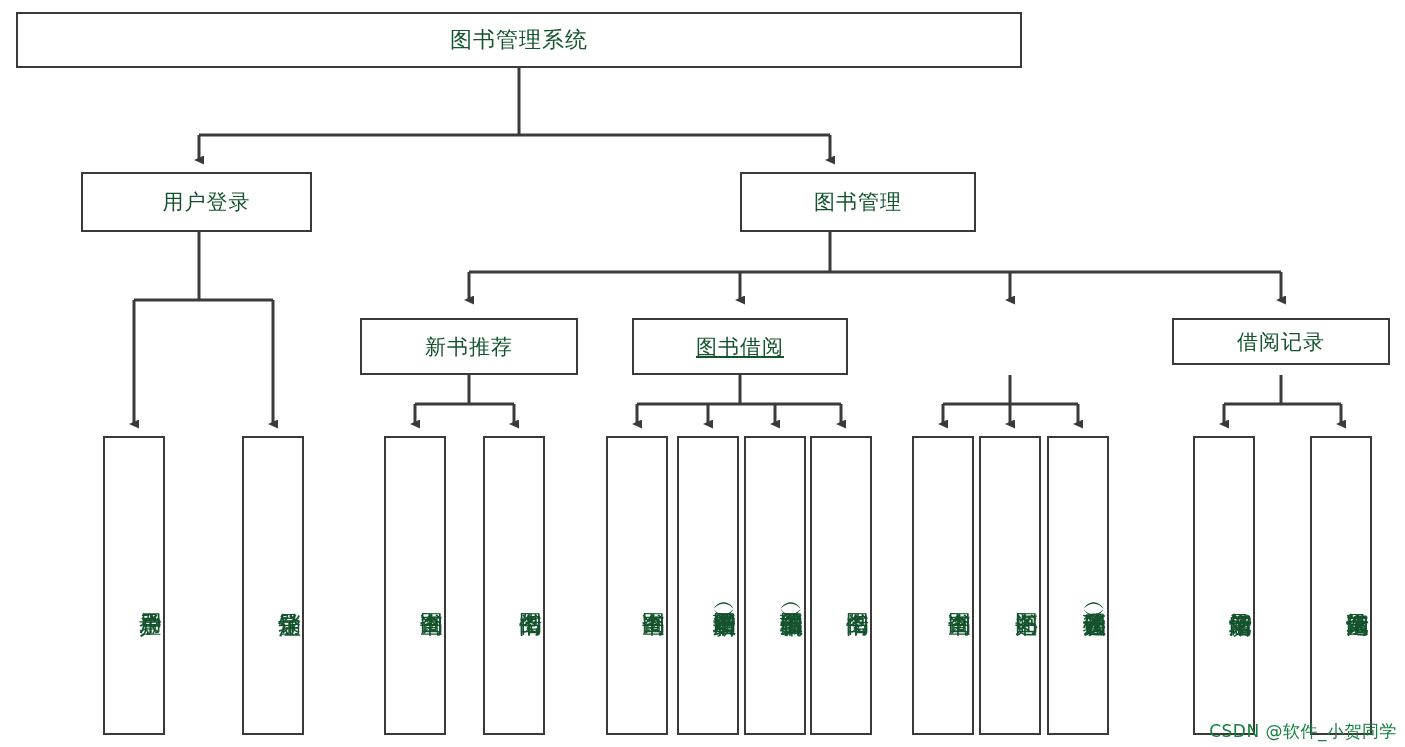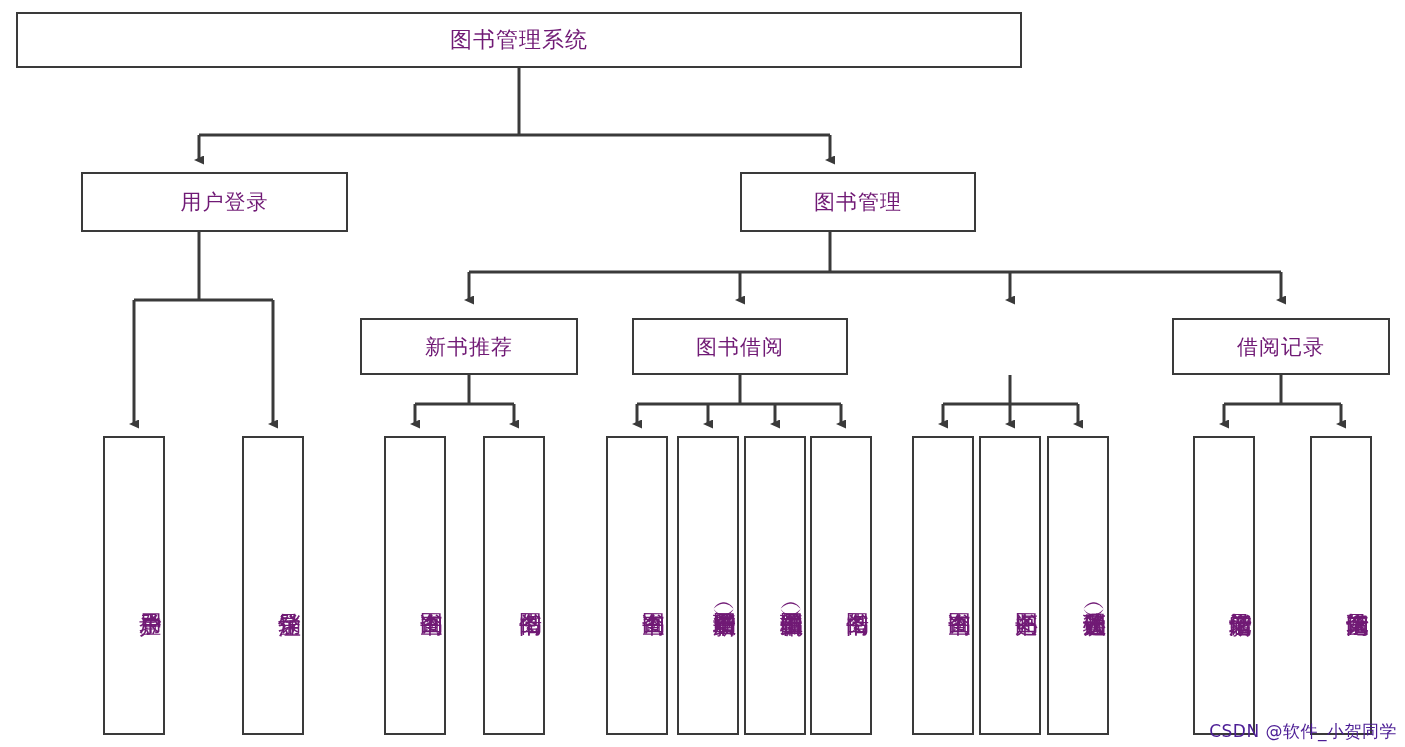--- a/index.html
+++ b/index.html
@@ -26,21 +26,21 @@
     height: 747px;
   }
   .node {
     position: absolute;
     box-sizing: border-box;
     background: #ffffff;
     border: 2px solid #3a3a3a;
     display: flex;
     align-items: center;
     justify-content: center;
-    color: #701a75;
+    color: #14532d;
   }
   .node.horiz {
     font-size: 21px;
     letter-spacing: 1px;
   }
   .node.vert {
     writing-mode: vertical-rl;
     text-orientation: upright;
     font-size: 23px;
     line-height: 1.06;
@@ -55,21 +55,21 @@
     display: block;
   }
   #root-node {
     font-size: 22px;
   }
   #watermark {
     position: absolute;
     right: 8px;
     bottom: 4px;
     font-size: 17px;
-    color: #4c1d95;
+    color: #15803d;
     letter-spacing: 0.5px;
     white-space: nowrap;
     pointer-events: none;
   }
 </style>
 </head>
 <body>
 
 <div id="diagram-root">
 
@@ -118,26 +118,26 @@
 
       <path d="M1281,375 L1281,404"></path>
       <path d="M1224,404 L1341,404"></path>
       <path d="M1224,404 L1224,424" marker-end="url(#arrow)"></path>
       <path d="M1341,404 L1341,424" marker-end="url(#arrow)"></path>
     </g>
   </svg>
 
   <div class="node horiz" id="root-node" style="left:16px; top:12px; width:1006px; height:56px;">图书管理系统</div>
 
-  <div class="node horiz" style="left:81px; top:172px; width:267px; height:60px;padding-left:20px;">用户登录</div>
+  <div class="node horiz" style="left:81px; top:172px; width:231px; height:60px;padding-left:20px;">用户登录</div>
   <div class="node horiz" style="left:740px; top:172px; width:236px; height:60px;">图书管理</div>
 
   <div class="node horiz" style="left:360px; top:318px; width:218px; height:57px;">新书推荐</div>
-  <div class="node horiz" style="left:632px; top:318px; width:216px; height:57px;">图书借阅</div>
-  <div class="node horiz" style="left:1172px; top:318px; width:218px; height:57px;text-align:right;">借阅记录</div>
+  <div class="node horiz" style="left:632px; top:318px; width:216px; height:57px;text-decoration:underline;">图书借阅</div>
+  <div class="node horiz" style="left:1172px; top:318px; width:218px; height:47px;text-align:right;">借阅记录</div>
 
   <div class="node vert" style="left:103px; top:436px; width:62px; height:299px;">
     <span class="vlabel">用户登录</span>
   </div>
   <div class="node vert" style="left:242px; top:436px; width:62px; height:299px;">
     <span class="vlabel">注销登录</span>
   </div>
 
   <div class="node vert" style="left:384px; top:436px; width:62px; height:299px;">
     <span class="vlabel">查询图书</span>

